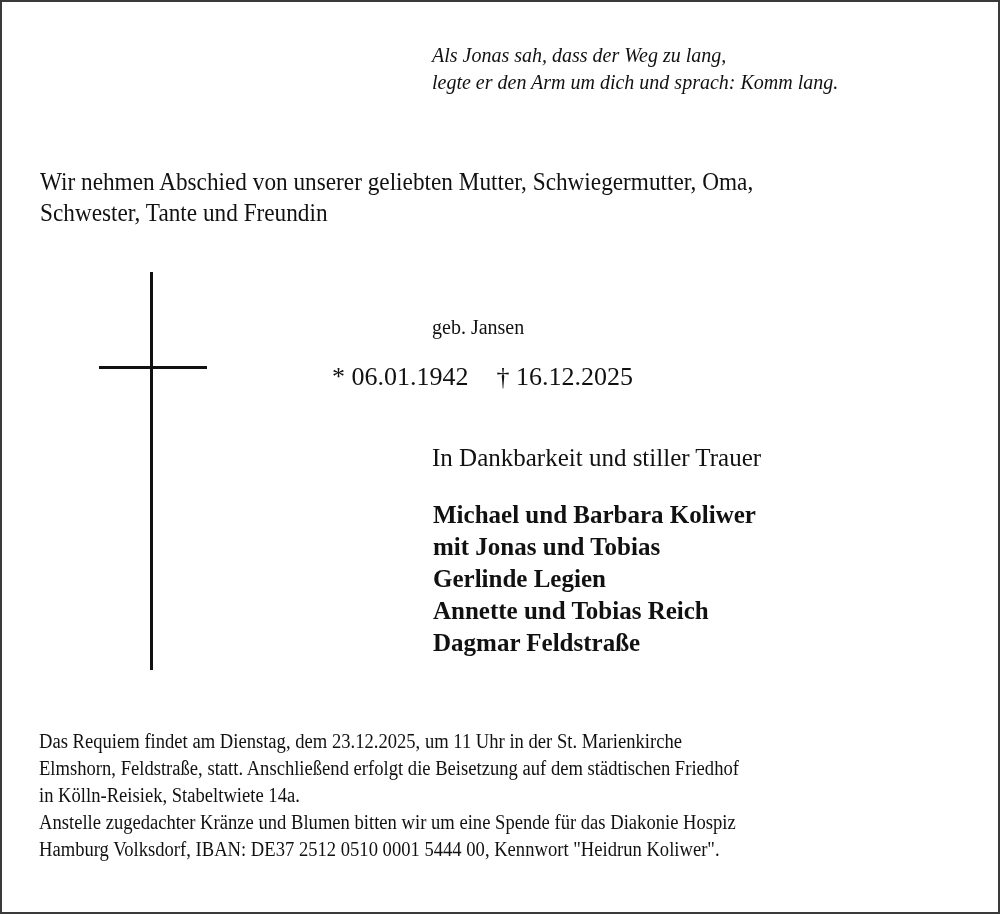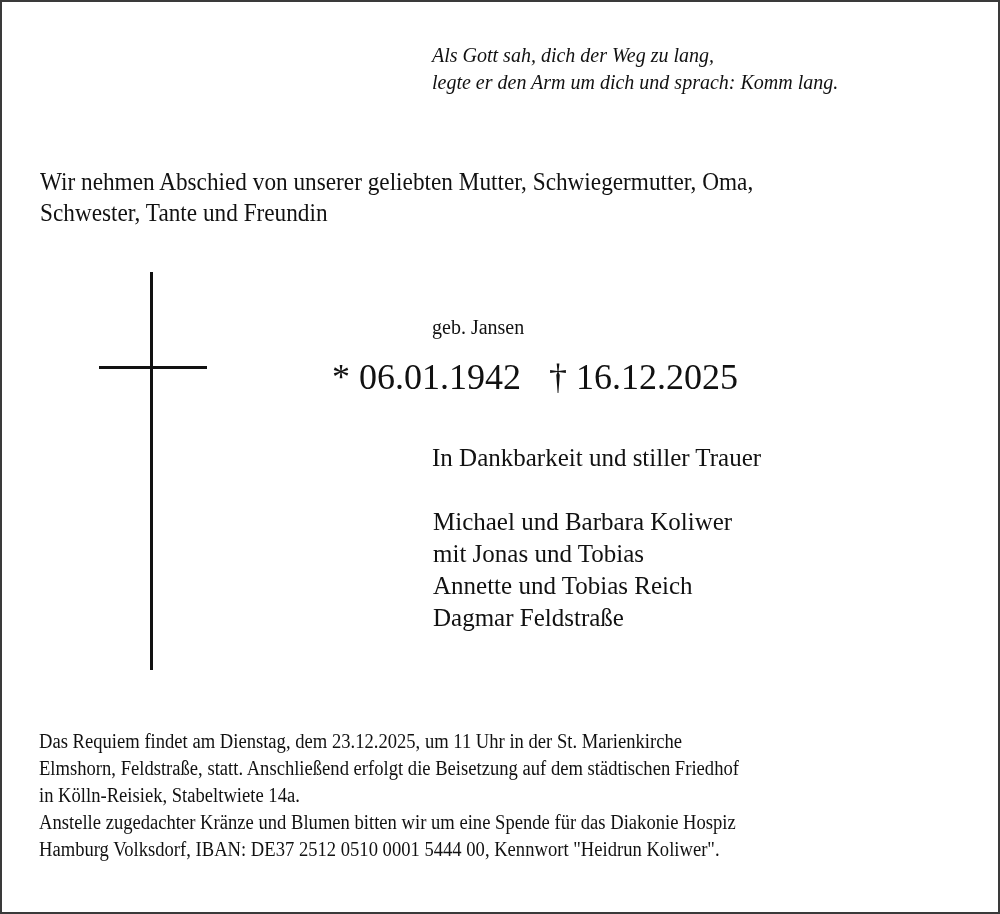--- a/index.html
+++ b/index.html
@@ -23,45 +23,45 @@
     .name {
       position: absolute; left: 336px; top: 259px;
       font-size: 42px; line-height: 50px; white-space: nowrap;
     }
     .maiden {
       position: absolute; left: 430px; top: 310px;
       font-size: 20px; line-height: 30px; white-space: nowrap;
     }
     .dates {
       position: absolute; left: 330px; top: 359px;
-      font-size: 36px; line-height: 32px; white-space: nowrap;
+      font-size: 26px; line-height: 32px; white-space: nowrap;
     }
     .dates .gap { display: inline-block; width: 28px; }
     .thanks {
       position: absolute; left: 430px; top: 440px;
       font-size: 25px; line-height: 31px; white-space: nowrap; font-family: Liberation Serif, serif;
     }
     .mourners {
       position: absolute; left: 431px; top: 497px;
-      font-size: 25px; line-height: 32px; font-weight: normal; white-space: nowrap; margin-top: 7px;
+      font-size: 25px; line-height: 32px; font-weight: bold; white-space: nowrap;
     }
     .mourners div { height: 32px; }
     .notice {
       position: absolute; left: 37px; top: 726px;
       font-size: 20px; line-height: 27px; white-space: nowrap;
       transform: scaleX(0.93); transform-origin: left top;
     }
   </style>
 </head>
 <body>
 
 <div class="frame">
 
   <div class="poem">
-    <div>Als Gott sah, dich der Weg zu lang,</div>
+    <div>Als Jonas sah, dass der Weg zu lang,</div>
     <div>legte er den Arm um dich und sprach: Komm lang.</div>
   </div>
 
   <div class="intro">
     <div>Wir nehmen Abschied von unserer geliebten Mutter, Schwiegermutter, Oma,</div>
     <div>Schwester, Tante und Freundin</div>
   </div>
 
   <div>
     <div class="cross-v"></div>
@@ -71,20 +71,21 @@
   <div class="maiden">geb. Jansen</div>
   <div class="dates">
     <span>* 06.01.1942</span><span class="gap"></span><span>† 16.12.2025</span>
   </div>
 
   <div class="thanks">In Dankbarkeit und stiller Trauer</div>
 
   <div class="mourners">
     <div>Michael und Barbara Koliwer</div>
     <div>mit Jonas und Tobias</div>
+    <div>Gerlinde Legien</div>
     <div>Annette und Tobias Reich</div>
     <div>Dagmar Feldstraße</div>
   </div>
 
   <div class="notice">
     <div>Das Requiem findet am Dienstag, dem 23.12.2025, um 11 Uhr in der St. Marienkirche</div>
     <div>Elmshorn, Feldstraße, statt. Anschließend erfolgt die Beisetzung auf dem städtischen Friedhof</div>
     <div>in Kölln-Reisiek, Stabeltwiete 14a.</div>
     <div>Anstelle zugedachter Kränze und Blumen bitten wir um eine Spende für das Diakonie Hospiz</div>
     <div>Hamburg Volksdorf, IBAN: DE37 2512 0510 0001 5444 00, Kennwort "Heidrun Koliwer".</div>

